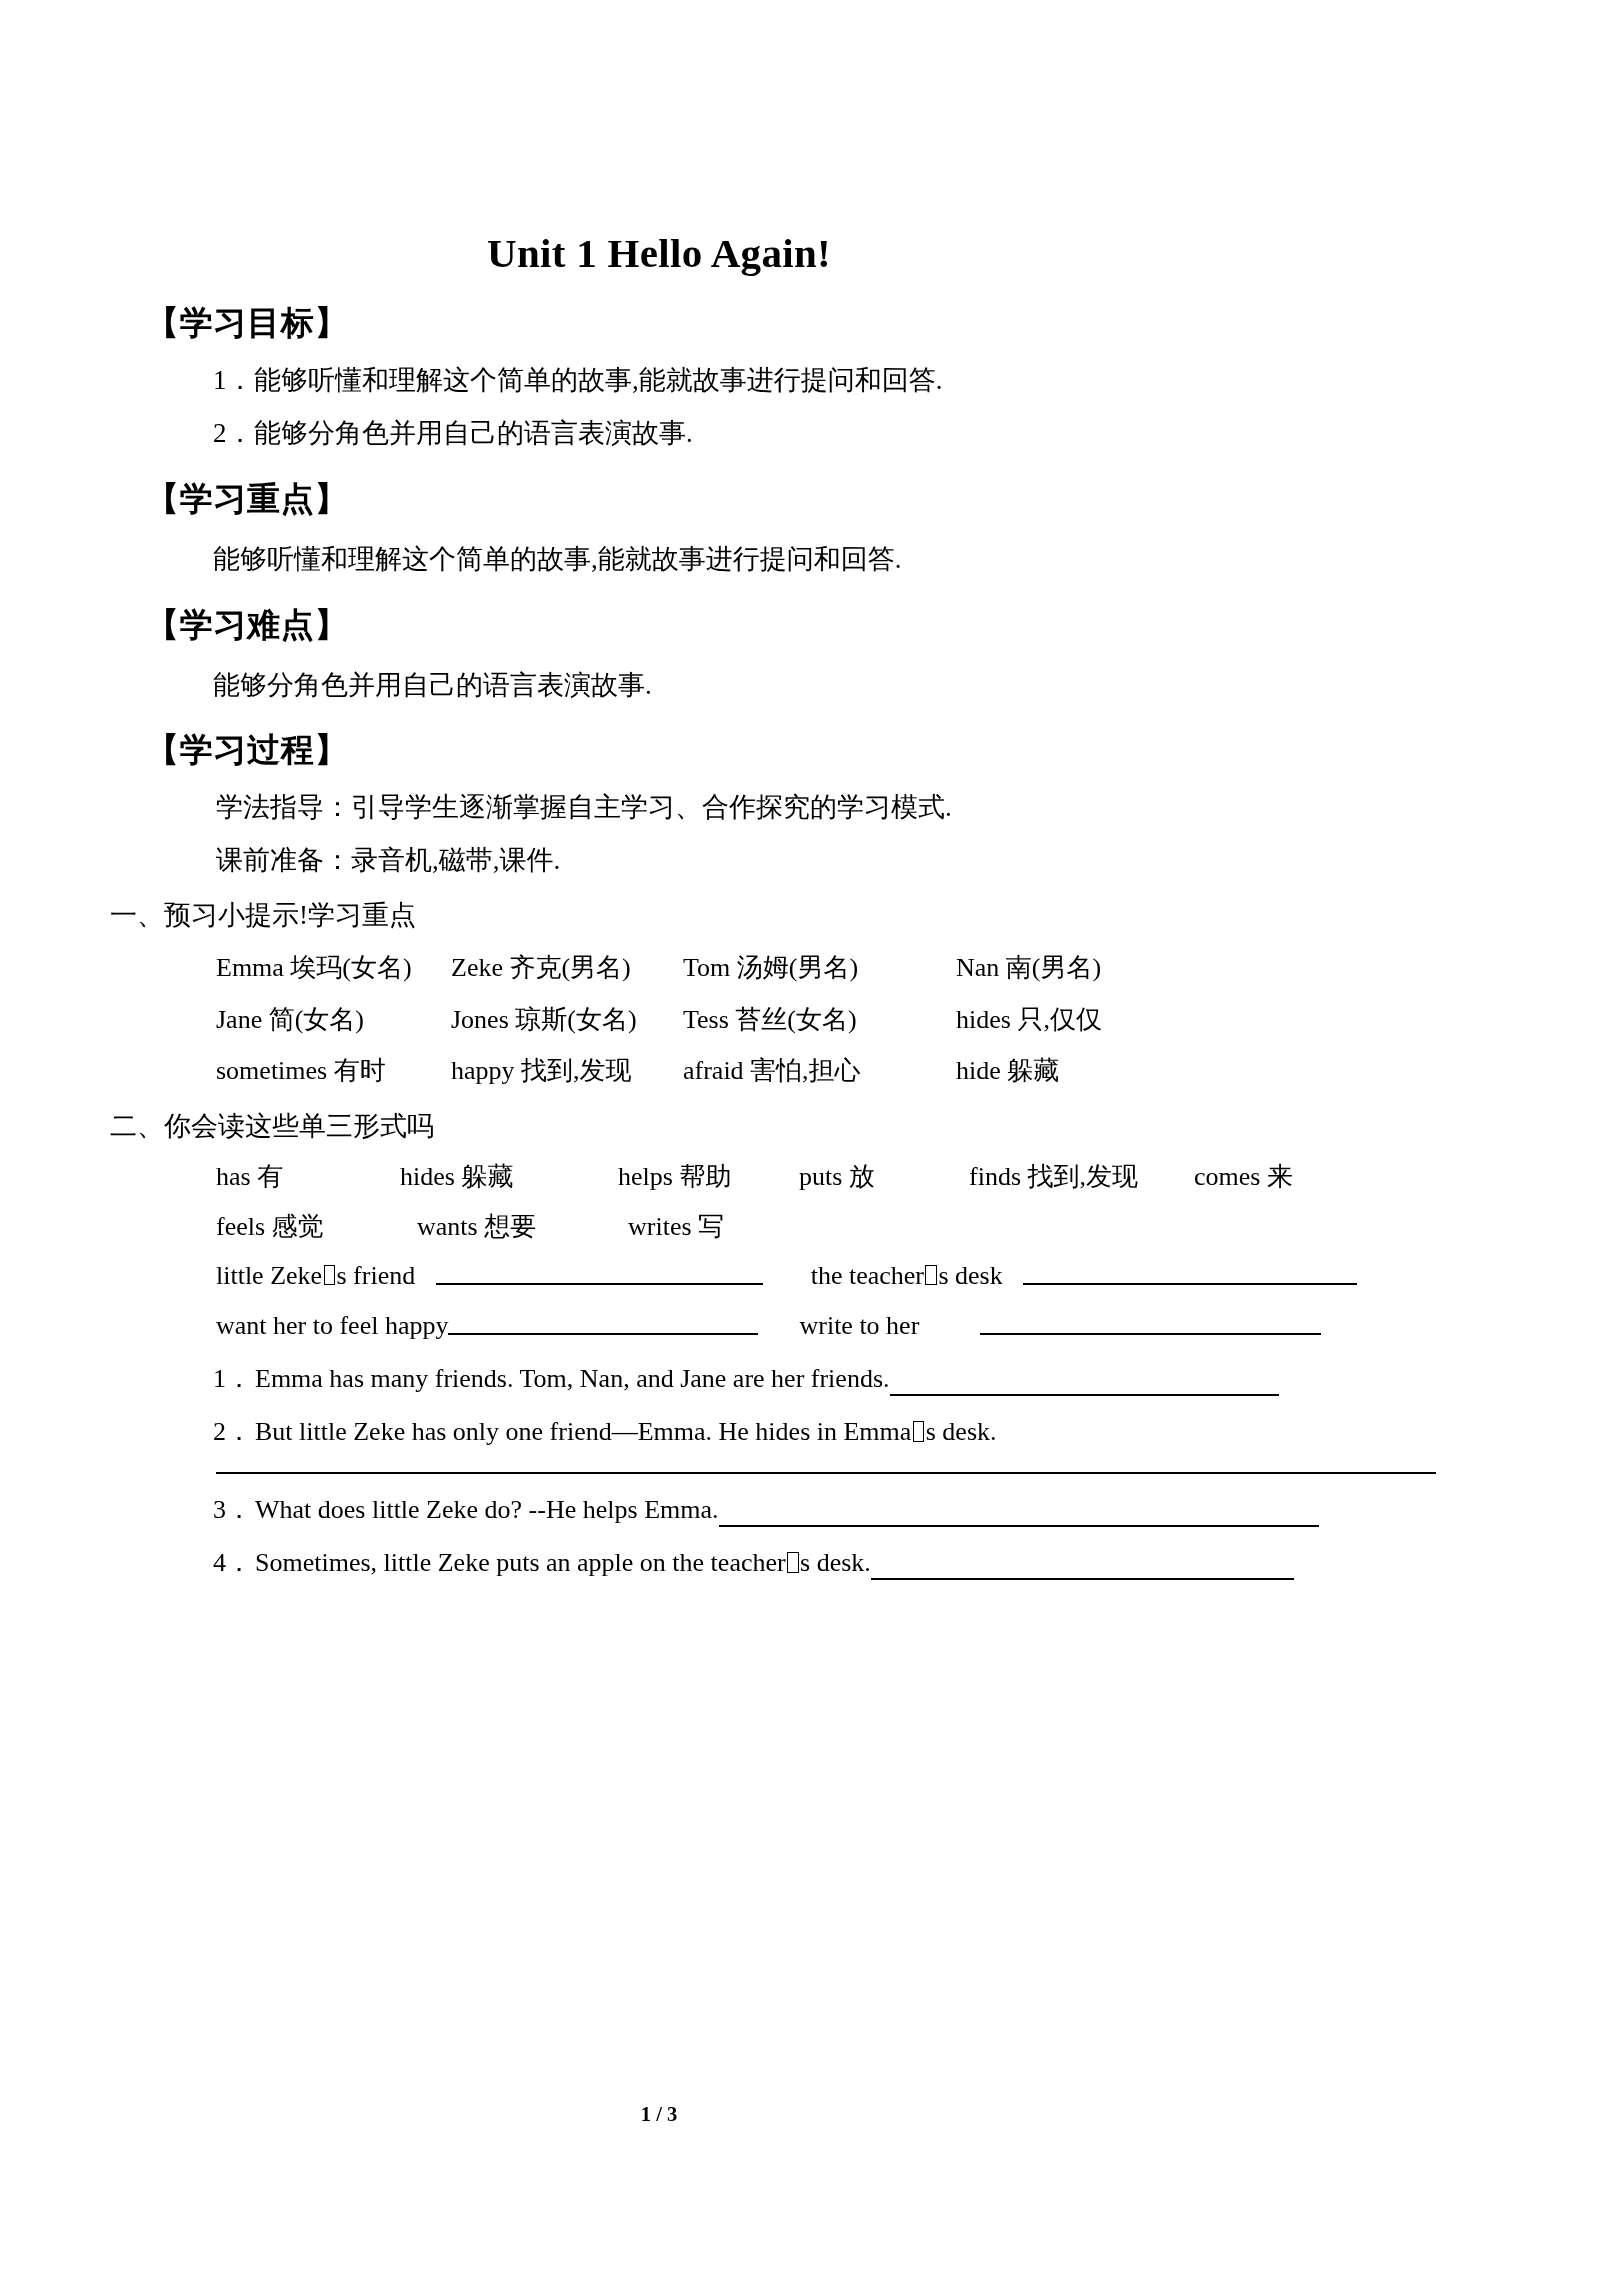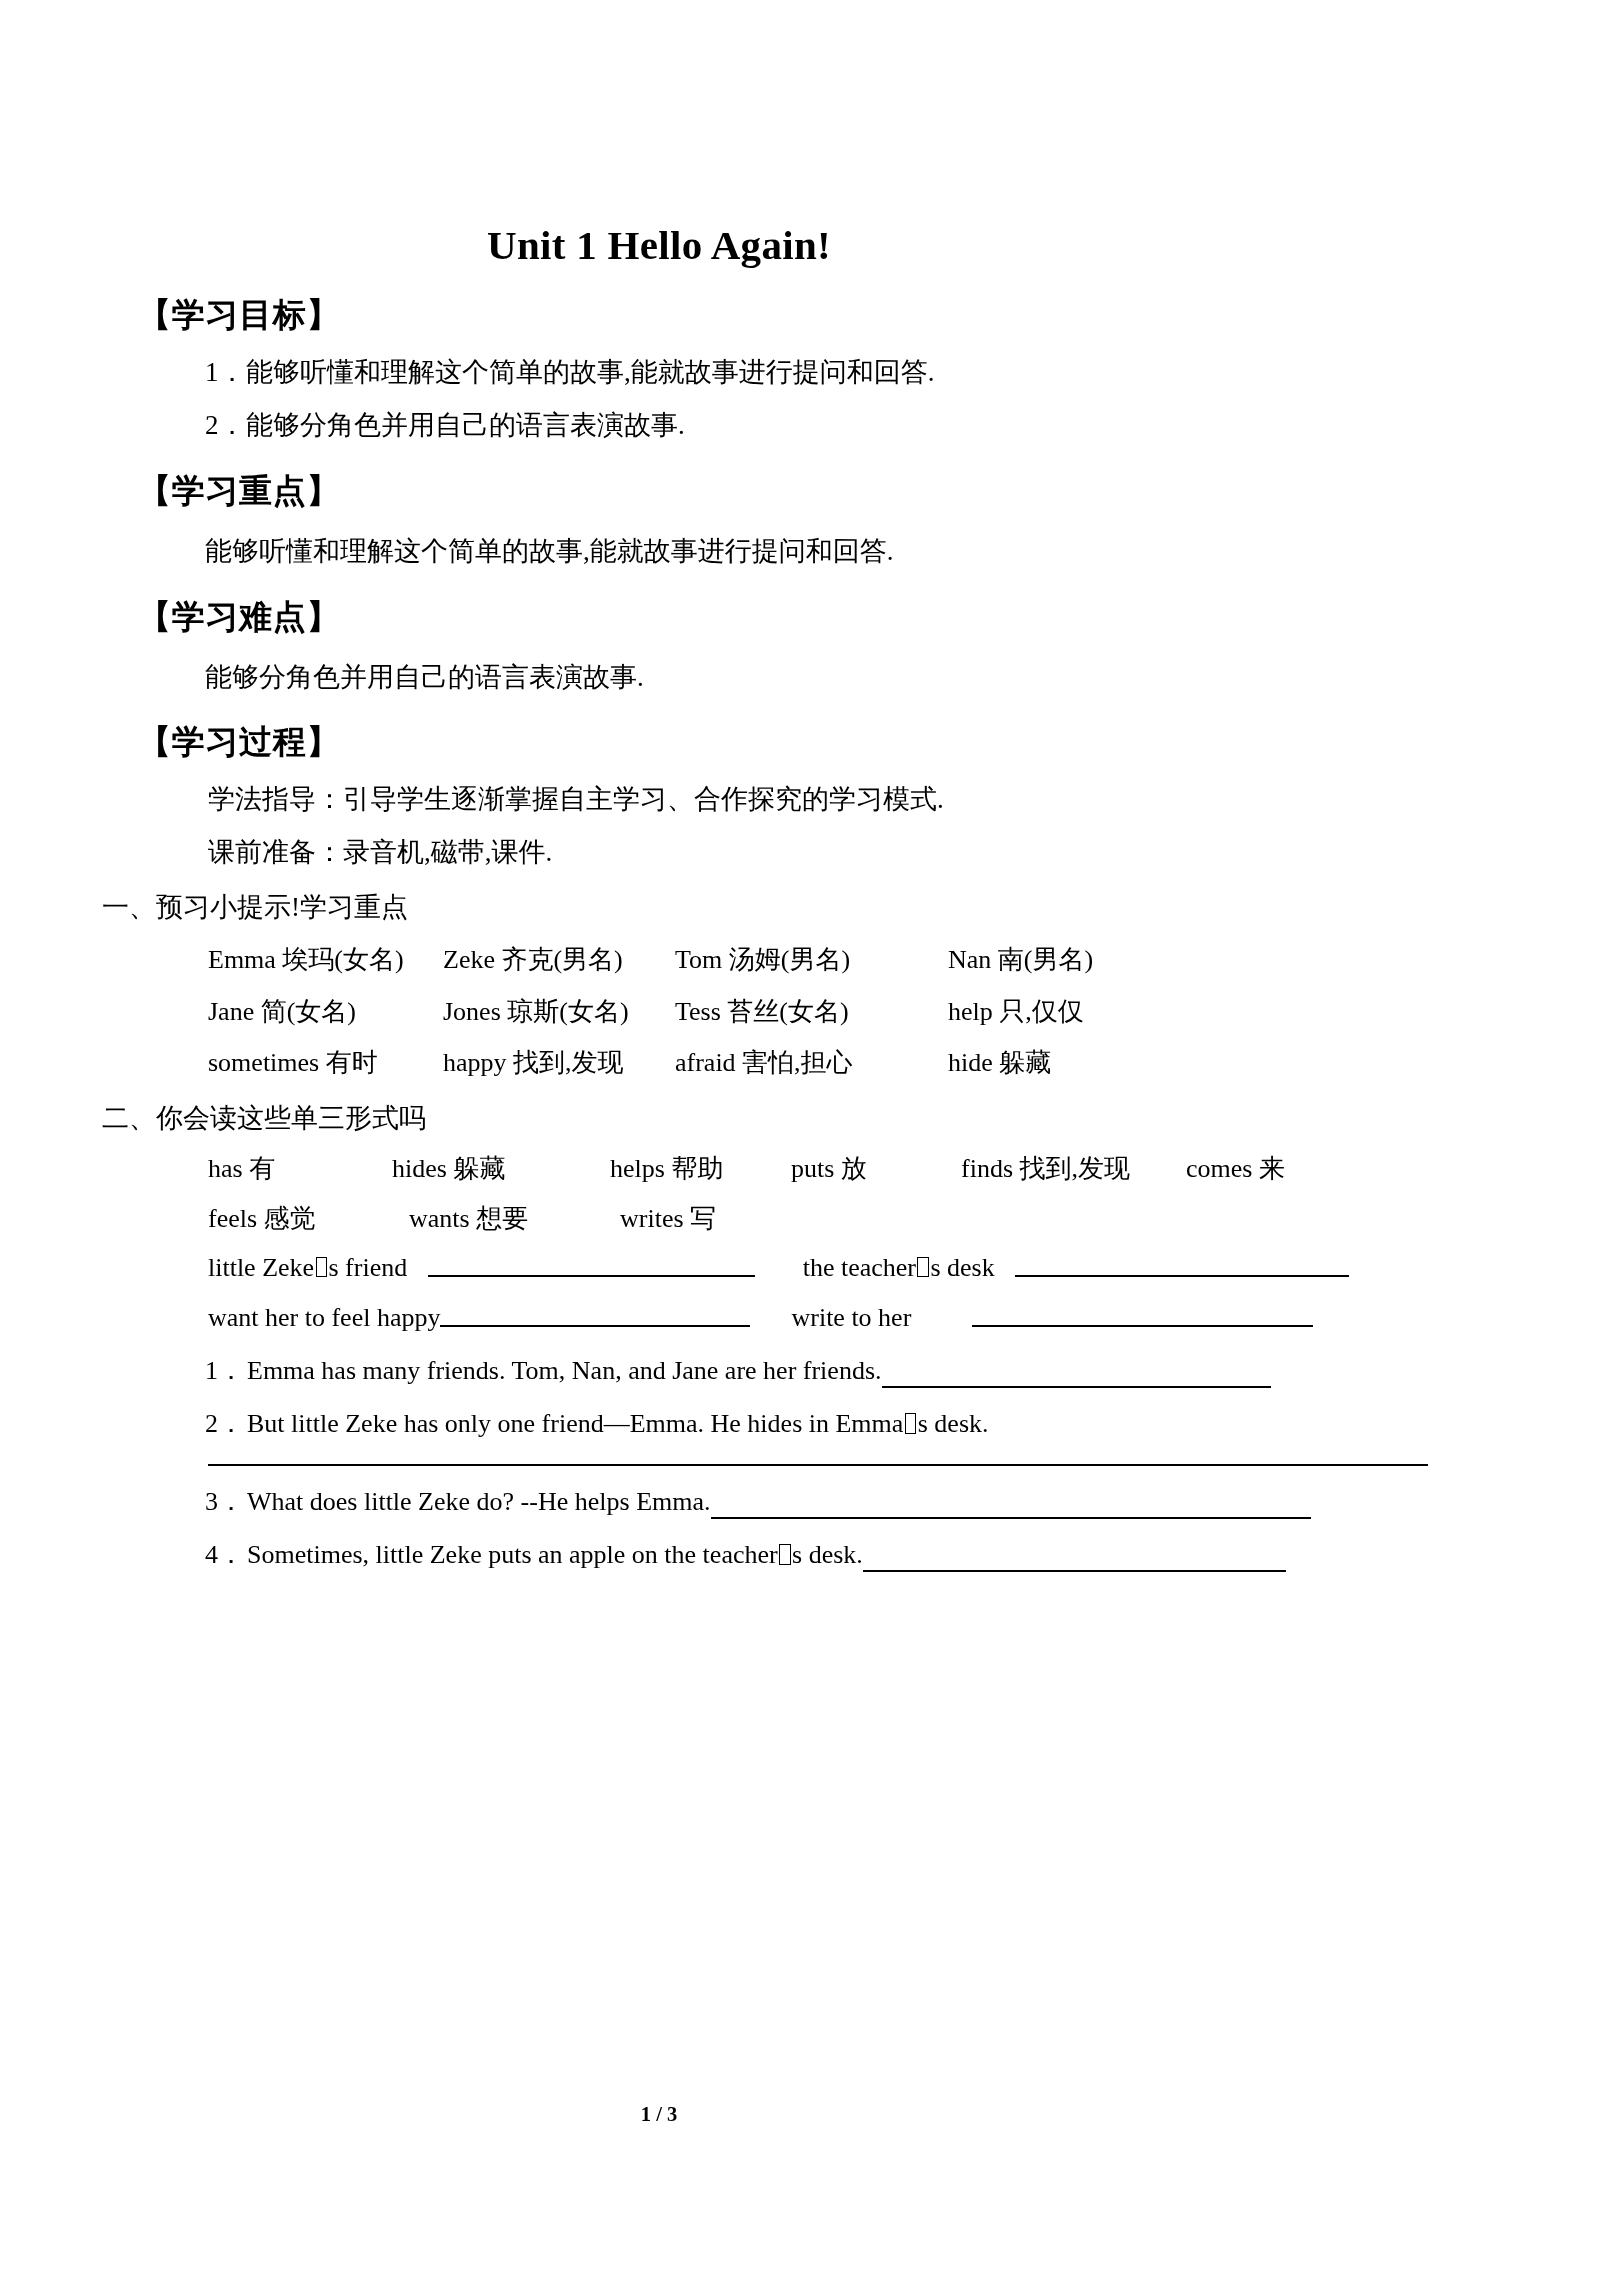--- a/index.html
+++ b/index.html
@@ -13,21 +13,21 @@
     font-family: "Liberation Serif", "DejaVu Serif", serif;
     color: #000000;
     position: relative;
     overflow: hidden;
   }
   .page {
     position: relative;
     width: 1318px;
     height: 2295px;
     box-sizing: border-box;
-    padding: 0;
+    padding: 8px;
   }
   .doc-title {
     text-align: center;
     font-weight: bold;
     font-size: 41px;
     letter-spacing: 0.3px;
     margin: 0;
     padding-top: 225px;
     line-height: 1;
   }
@@ -183,21 +183,21 @@
   <div class="bracket-heading">【学习过程】</div>
   <div class="body-indent-sm">学法指导：引导学生逐渐掌握自主学习、合作探究的学习模式.</div>
   <div class="body-indent-sm">课前准备：录音机,磁带,课件.</div>
 
   <div class="section-heading">一、预习小提示!学习重点</div>
 
   <div class="vocab-row">
     <span class="w" style="width:235px">Emma 埃玛(女名)</span><span class="w" style="width:232px">Zeke 齐克(男名)</span><span class="w" style="width:273px">Tom 汤姆(男名)</span><span class="w">Nan 南(男名)</span>
   </div>
   <div class="vocab-row">
-    <span class="w" style="width:235px">Jane 简(女名)</span><span class="w" style="width:232px">Jones 琼斯(女名)</span><span class="w" style="width:273px">Tess 苔丝(女名)</span><span class="w">help 只,仅仅</span>
+    <span class="w" style="width:235px">Jane 简(女名)</span><span class="w" style="width:232px">Jones 琼斯(女名)</span><span class="w" style="width:273px">Tess 苔丝(女名)</span><span class="w">hides 只,仅仅</span>
   </div>
   <div class="vocab-row">
     <span class="w" style="width:235px">sometimes 有时</span><span class="w" style="width:232px">happy 找到,发现</span><span class="w" style="width:273px">afraid 害怕,担心</span><span class="w">hide 躲藏</span>
   </div>
 
   <div class="section-heading">二、你会读这些单三形式吗</div>
 
   <div class="verbs-row">
     <span class="w" style="display:inline-block;width:184px">has 有</span><span class="w" style="display:inline-block;width:218px">hides 躲藏</span><span class="w" style="display:inline-block;width:181px">helps 帮助</span><span class="w" style="display:inline-block;width:170px">puts 放</span><span class="w" style="display:inline-block;width:225px">finds 找到,发现</span><span class="w" style="display:inline-block">comes 来</span>
   </div>

